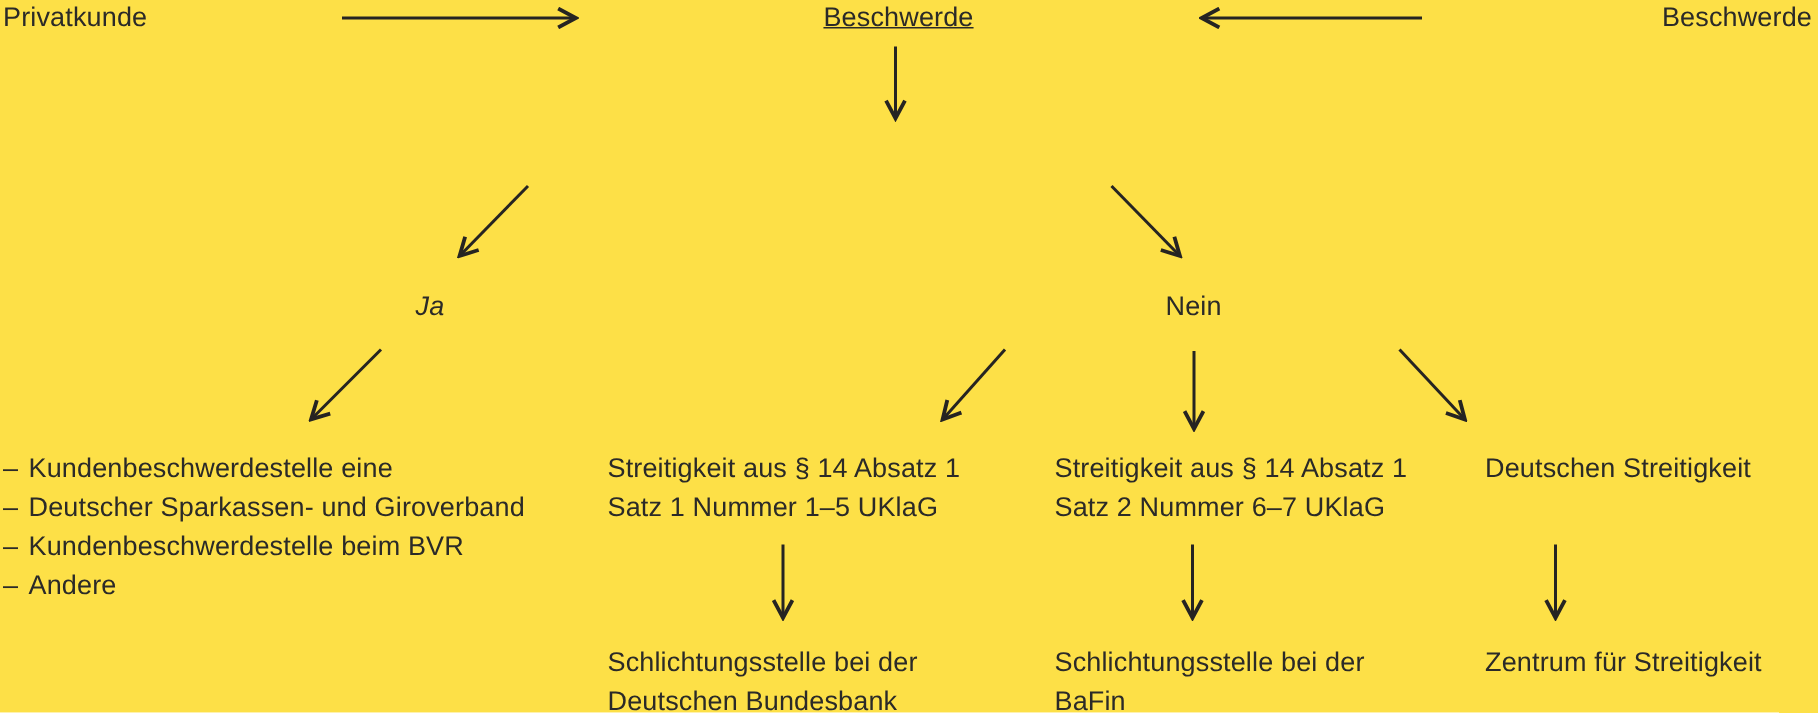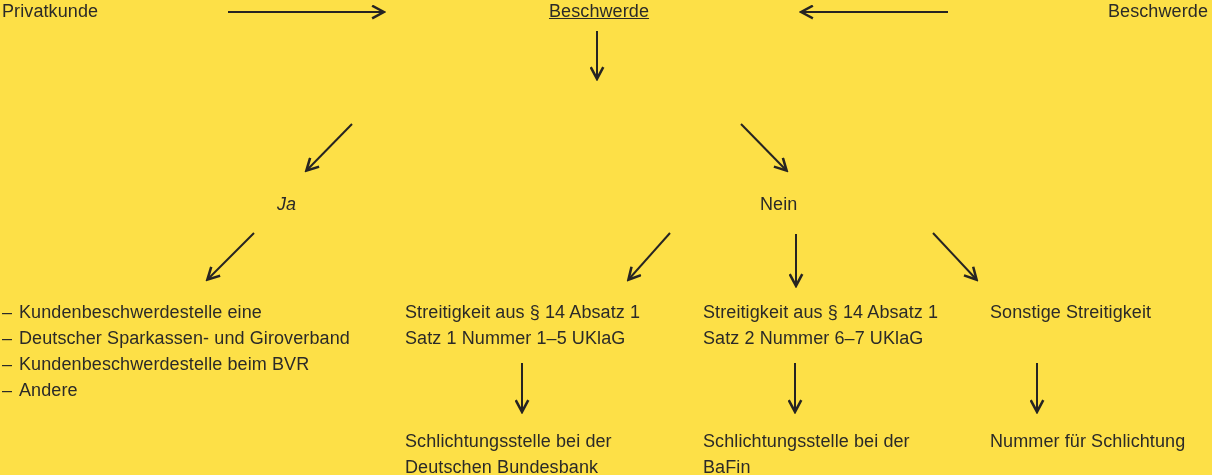--- a/index.html
+++ b/index.html
@@ -50,21 +50,21 @@
     <line x1="795" y1="363" x2="795" y2="411" stroke="#262422" stroke-width="2" marker-end="url(#ah)"></line>
     <line x1="1037" y1="363" x2="1037" y2="411" stroke="#262422" stroke-width="2" marker-end="url(#ah)"></line>
   </svg>
 
   <div class="node" style="left:2px; top:1px;">Privatkunde</div>
   <div class="node center-x" style="left:599px; top:1px;">Beschwerde</div>
   <div class="node" style="right:4px; top:1px;">Beschwerde</div>
 
 
   <div class="node" style="left:277px; top:194px;font-style:italic;">Ja</div>
-  <div class="node" style="left:760px; top:194px;">Nein</div>
+  <div class="node" style="left:777px; top:194px;">Nein</div>
 
   <div class="textblock" style="left:2px; top:299px;">
     <div class="list-line">
       <span class="dash-col">–</span>
       <span>Kundenbeschwerdestelle eine</span>
     </div>
     <div class="list-line">
       <span class="dash-col">–</span>
       <span>Deutscher Sparkassen- und Giroverband</span>
     </div>
@@ -80,28 +80,28 @@
 
   <div class="textblock" style="left:405px; top:299px;">
     <div>Streitigkeit aus § 14 Absatz 1</div>
     <div>Satz 1 Nummer 1–5 UKlaG</div>
   </div>
   <div class="textblock" style="left:703px; top:299px;">
     <div>Streitigkeit aus § 14 Absatz 1</div>
     <div>Satz 2 Nummer 6–7 UKlaG</div>
   </div>
   <div class="textblock" style="left:990px; top:299px;">
-    <div>Sonstige Streitigkeit</div>
+    <div>Deutschen Streitigkeit</div>
   </div>
 
   <div class="textblock" style="left:405px; top:428px;">
     <div>Schlichtungsstelle bei der</div>
     <div>Deutschen Bundesbank</div>
   </div>
   <div class="textblock" style="left:703px; top:428px;">
     <div>Schlichtungsstelle bei der</div>
     <div>BaFin</div>
   </div>
   <div class="textblock" style="left:990px; top:428px;">
-    <div>Nummer für Schlichtung</div>
+    <div>Zentrum für Streitigkeit</div>
   </div>
 
 </div>
 
 </body></html>

